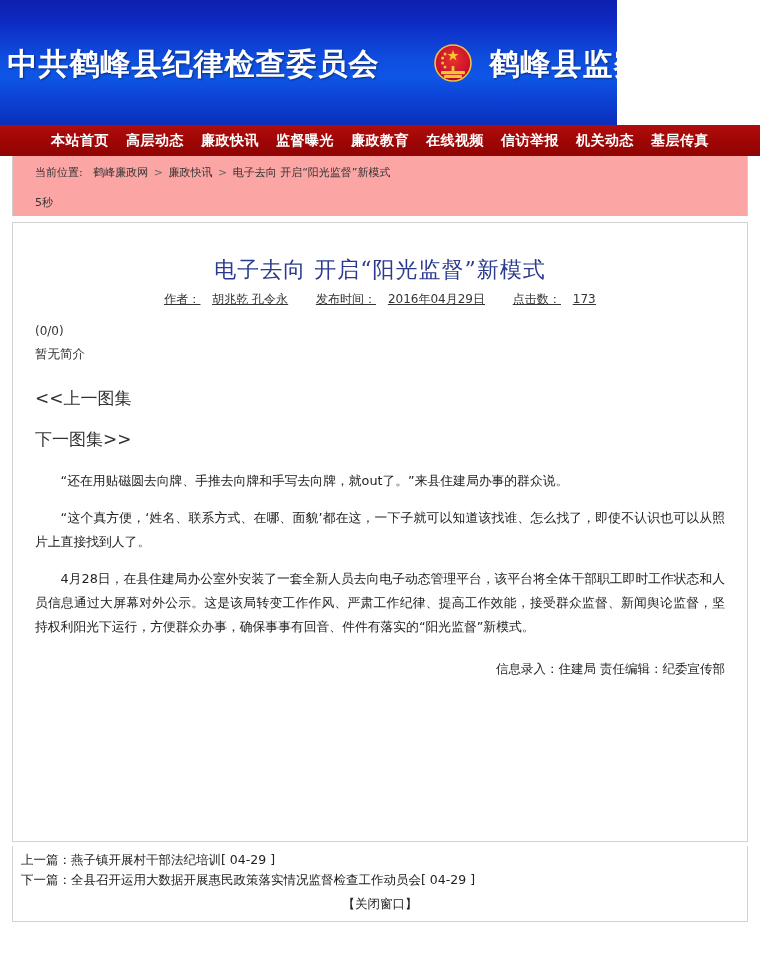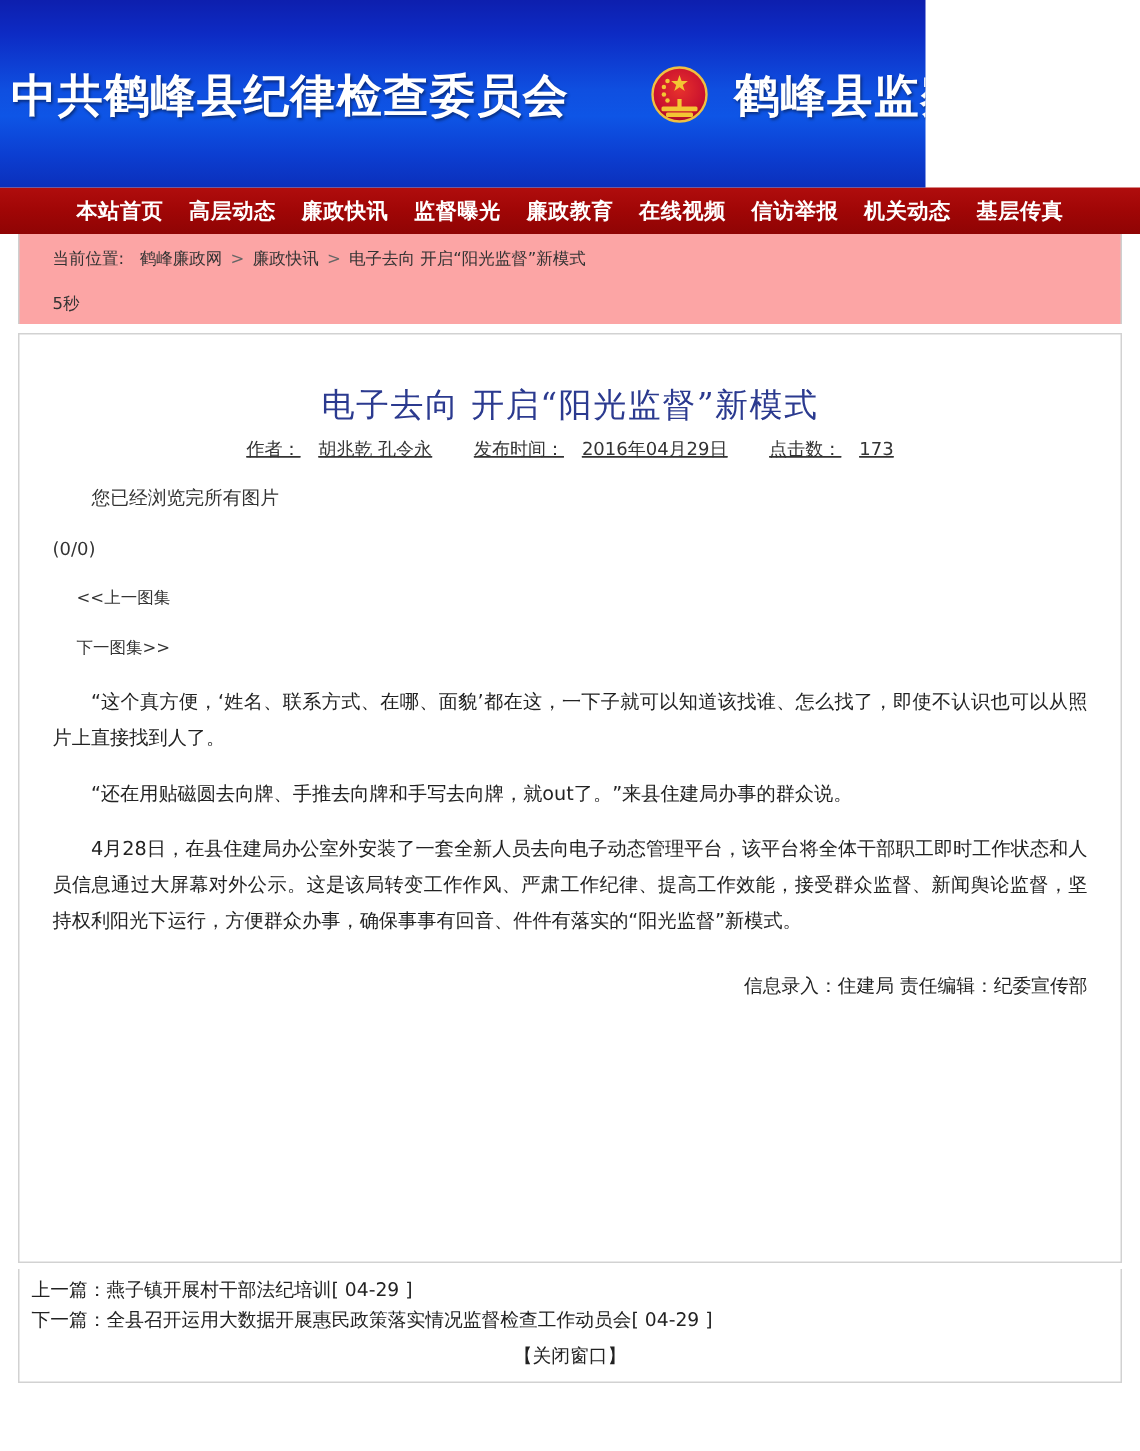--- a/index.html
+++ b/index.html
@@ -134,23 +134,23 @@
     margin: 6px 0 8px 0;
     font-family: "DejaVu Sans", sans-serif;
   }
   .gallery-desc {
     font-size: 12.5px;
     color: #333;
     margin: 6px 0 24px 0;
     font-family: "DejaVu Sans", sans-serif;
   }
   .gallery-prev, .gallery-next {
-    font-size: 11px;
-    color: #333;
-    margin: 18px 16px;
+    font-size: 17px;
+    color: #333;
+    margin: 18px 0;
     font-family: "DejaVu Sans", sans-serif;
     text-decoration: none;
     display: block;
   }
 
   .body-p {
     font-size: 12.8px;
     line-height: 24px;
     color: #222;
     text-indent: 2em;
@@ -273,27 +273,27 @@
 <div class="card">
 
   <div class="art-title">电子去向 开启“阳光监督”新模式</div>
 
   <div class="art-meta">
     <span><span>作者：</span><span>胡兆乾 孔令永</span></span>
     <span><span>发布时间：</span><span>2016年04月29日</span></span>
     <span><span>点击数：</span><span>173</span></span>
   </div>
 
-  <div class="gallery-note">您已经浏览完所有图片</div>
   <div class="gallery-count">(0/0)</div>
+  <div class="gallery-desc">暂无简介</div>
   <a href="#" class="gallery-prev">&lt;&lt;上一图集</a>
   <a href="#" class="gallery-next">下一图集&gt;&gt;</a>
 
+  <p class="body-p">“还在用贴磁圆去向牌、手推去向牌和手写去向牌，就out了。”来县住建局办事的群众说。</p>
   <p class="body-p">“这个真方便，‘姓名、联系方式、在哪、面貌’都在这，一下子就可以知道该找谁、怎么找了，即使不认识也可以从照片上直接找到人了。</p>
-  <p class="body-p">“还在用贴磁圆去向牌、手推去向牌和手写去向牌，就out了。”来县住建局办事的群众说。</p>
   <p class="body-p">4月28日，在县住建局办公室外安装了一套全新人员去向电子动态管理平台，该平台将全体干部职工即时工作状态和人员信息通过大屏幕对外公示。这是该局转变工作作风、严肃工作纪律、提高工作效能，接受群众监督、新闻舆论监督，坚持权利阳光下运行，方便群众办事，确保事事有回音、件件有落实的“阳光监督”新模式。</p>
 
   <div class="editor-line">
     <span>信息录入：</span><span>住建局</span>&nbsp;<span>责任编辑：</span><span>纪委宣传部</span>
   </div>
 </div>
 
 <div class="pn-wrap">
   <div class="pn-line">
     <span>上一篇：</span><a href="#">燕子镇开展村干部法纪培训</a><span class="pn-date">[ 04-29 ]</span>

